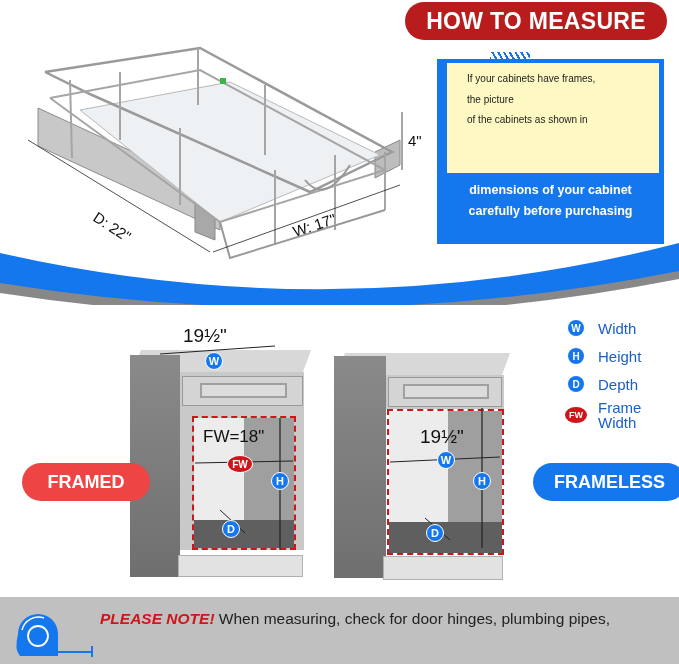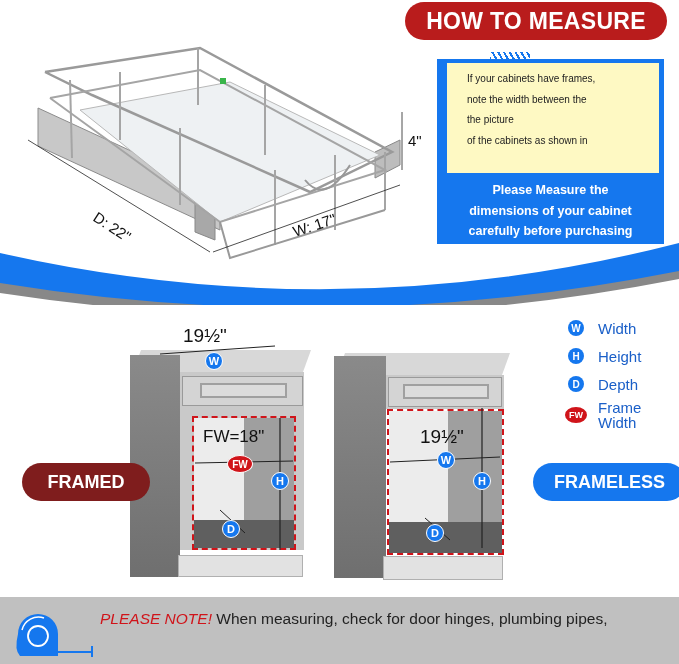--- a/index.html
+++ b/index.html
@@ -48,21 +48,21 @@
     width: 16px; height: 16px; border-radius: 50%;
     background: #1577ee; color: #fff; font-weight: bold; font-size: 10px;
     display: flex; align-items: center; justify-content: center; margin-right: 14px;
   }
   .legend-badge.fw { background: #d0141a; width: 22px; height: 16px; border-radius: 50%; font-size: 9px; margin-left: -3px; margin-right: 11px; }
   .legend-label { color: #1a5fc8; font-size: 15px; line-height: 15px; }
 
   
   .pill-left {
     left: 22px; top: 463px; width: 128px; height: 38px;
-    background: #7f1d1d; border-radius: 19px;
+    background: #ef4444; border-radius: 19px;
     color: #fff; font-weight: bold; font-size: 18px;
     display: flex; align-items: center; justify-content: center;
   }
   .pill-right {
     left: 505px; top: 463px; width: 153px; height: 38px;
     background: #1577ee; border-radius: 19px;
     color: #fff; font-weight: bold; font-size: 18px;
     display: flex; align-items: center; justify-content: center; margin-left: 28px;
   }
 
@@ -89,21 +89,21 @@
   .dim-text { color: #111; font-size: 19px; }
 
   
   .note-bar {
     left: 0; top: 597px; width: 679px; height: 67px; background: #c0c0c0;
   }
   .note-text {
     left: 100px; top: 607px; width: 575px;
     font-size: 15.5px; color: #222; line-height: 23px;
   }
-  .note-strong { color: #d0141a; font-weight: normal; font-style: italic; }
+  .note-strong { color: #d0141a; font-weight: bold; font-style: italic; }
 
   
   .drawer-ill { left: 20px; top: 40px; width: 420px; height: 220px; }
 </style>
 </head>
 <body>
 
 <svg class="abs drawer-ill" viewBox="0 0 420 220" style="left:20px; top:40px;">
 
   <polygon points="18,68 200,152 200,190 18,106" fill="#c8c8c8" stroke="#8c8c8c" stroke-width="1"></polygon>
@@ -138,26 +138,24 @@
   <text x="275" y="197" font-family="Liberation Sans, sans-serif" font-size="15" fill="#111" transform="rotate(-18 275 197)">W: 17"</text>
   <text x="388" y="106" font-family="Liberation Sans, sans-serif" font-size="15" fill="#111">4"</text>
 </svg>
 
 <div class="abs title-pill">HOW TO MEASURE</div>
 
 <div class="abs hatch"></div>
 <div class="abs info-outer"></div>
 <div class="abs info-inner">
   <div>If your cabinets have frames,</div>
-  <div>note the width between the</div>
   <div>the picture</div>
   <div>of the cabinets as shown in</div>
 </div>
 <div class="abs info-footer">
-  <div>Please Measure the</div>
   <div>dimensions of your cabinet</div>
   <div>carefully before purchasing</div>
 </div>
 
 <svg class="abs swoosh" viewBox="0 0 679 70" preserveAspectRatio="none">
   <path d="M0,40 Q340,100 679,30 L679,44 Q340,110 0,58 Z" fill="#888"></path>
   <path d="M0,18 Q340,95 679,8 L679,36 Q340,103 0,48 Z" fill="#1577ee"></path>
 </svg>
 
 <div class="abs legend">

